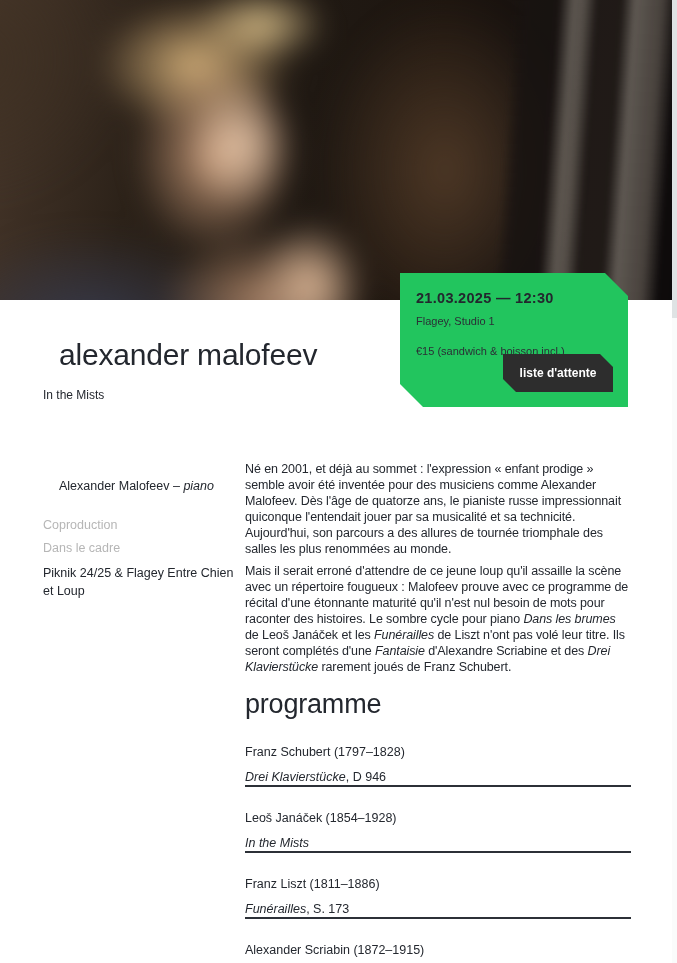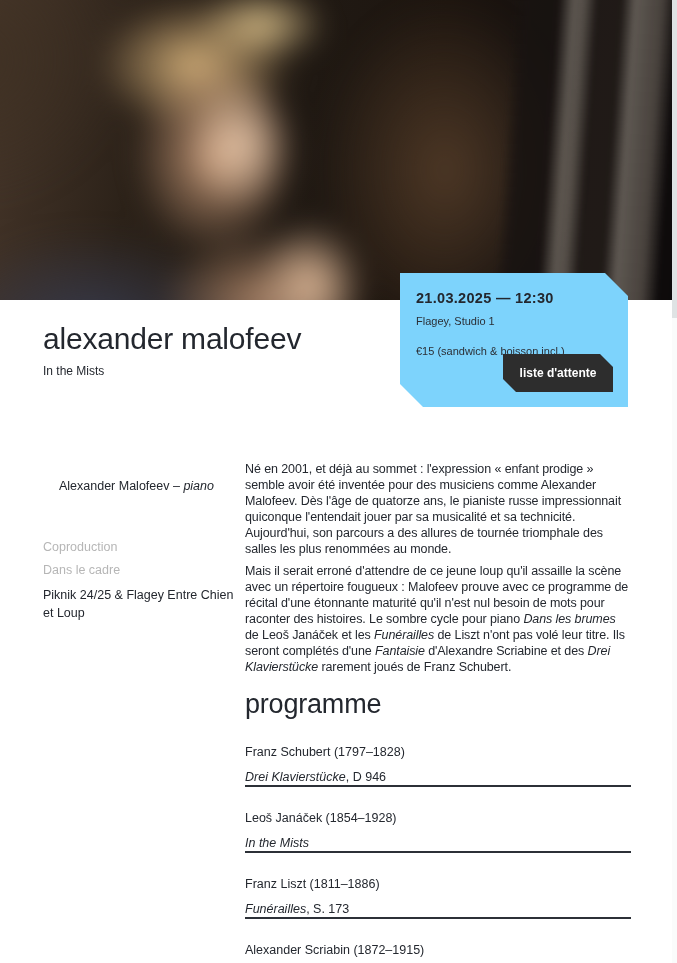--- a/index.html
+++ b/index.html
@@ -37,44 +37,44 @@
       rgba(24,19,17,0.85) 145px, rgba(24,19,17,0.85) 175px,
       rgba(146,139,129,0.55) 190px, rgba(146,139,129,0.5) 200px,
       rgba(34,28,25,0.8) 214px, rgba(34,28,25,0.8) 238px,
       rgba(152,145,135,0.55) 252px, rgba(130,123,113,0.45) 278px,
       rgba(14,11,11,0.95) 295px, rgba(10,8,8,0.98) 340px);
   }
 
   
   .event-card {
     position:absolute; left:400px; top:273px; width:228px; height:134px;
-    background:#7dd3fc; box-sizing:border-box; padding:17px 16px;
+    background:#22c55e; box-sizing:border-box; padding:17px 16px;
     clip-path:polygon(0 0, calc(100% - 23px) 0, 100% 23px, 100% 100%, 23px 100%, 0 calc(100% - 23px));
   }
   .ec-date  { font-size:14.5px; font-weight:bold; letter-spacing:0.3px; color:#23272e; }
   .ec-venue { margin-top:9px;  font-size:11px; color:#2b2f36; }
   .ec-price { margin-top:18px; font-size:11px; color:#2b2f36; }
   .waitlist-btn {
     position:absolute; right:15px; bottom:15px; width:110px; height:38px;
     border:0; background:#2d2d2d; color:#ffffff; cursor:pointer;
     font-family:inherit; font-size:12px; font-weight:bold;
     clip-path:polygon(0 0, calc(100% - 13px) 0, 100% 13px, 100% 100%, 13px 100%, 0 calc(100% - 13px));
   }
 
   
   .title-block { position:absolute; left:43px; top:322px; }
-  .title-block h1 { margin:0; font-size:30px; font-weight:400; line-height:34px; color:#23272e; letter-spacing:-0.2px; }
+  .title-block h1 { margin:16px; font-size:30px; font-weight:400; line-height:34px; color:#23272e; letter-spacing:-0.2px; }
   .subtitle { margin-top:8px; font-size:12px; color:#24282f; }
 
   
   .sidebar { position:absolute; left:43px; top:462px; width:200px; font-size:12.5px; line-height:17px; color:#23272e; }
   .performer { margin:16px; }
   .performer em { font-style:italic; }
   .side-label { color:#b6b6b6; }
-  .row-1 { margin-top:44px; }
+  .row-1 { margin-top:22px; }
   .row-2 { margin-top:9px; }
   .row-3 { margin-top:6px; }
   .row-4 { margin-top:7px; line-height:18px; }
 
   
   .main-col { position:absolute; left:245px; top:461px; width:386px; }
   .para { margin:0 0 6px; font-size:12.5px; line-height:16px; letter-spacing:-0.1px; color:#24282f; }
   .para em { font-style:italic; }
   .programme-heading { margin:14px 0 2px; font-size:27px; font-weight:400; line-height:30px; color:#23272e; letter-spacing:-0.2px; }
   .prog-item { padding:12px 0 0; }

